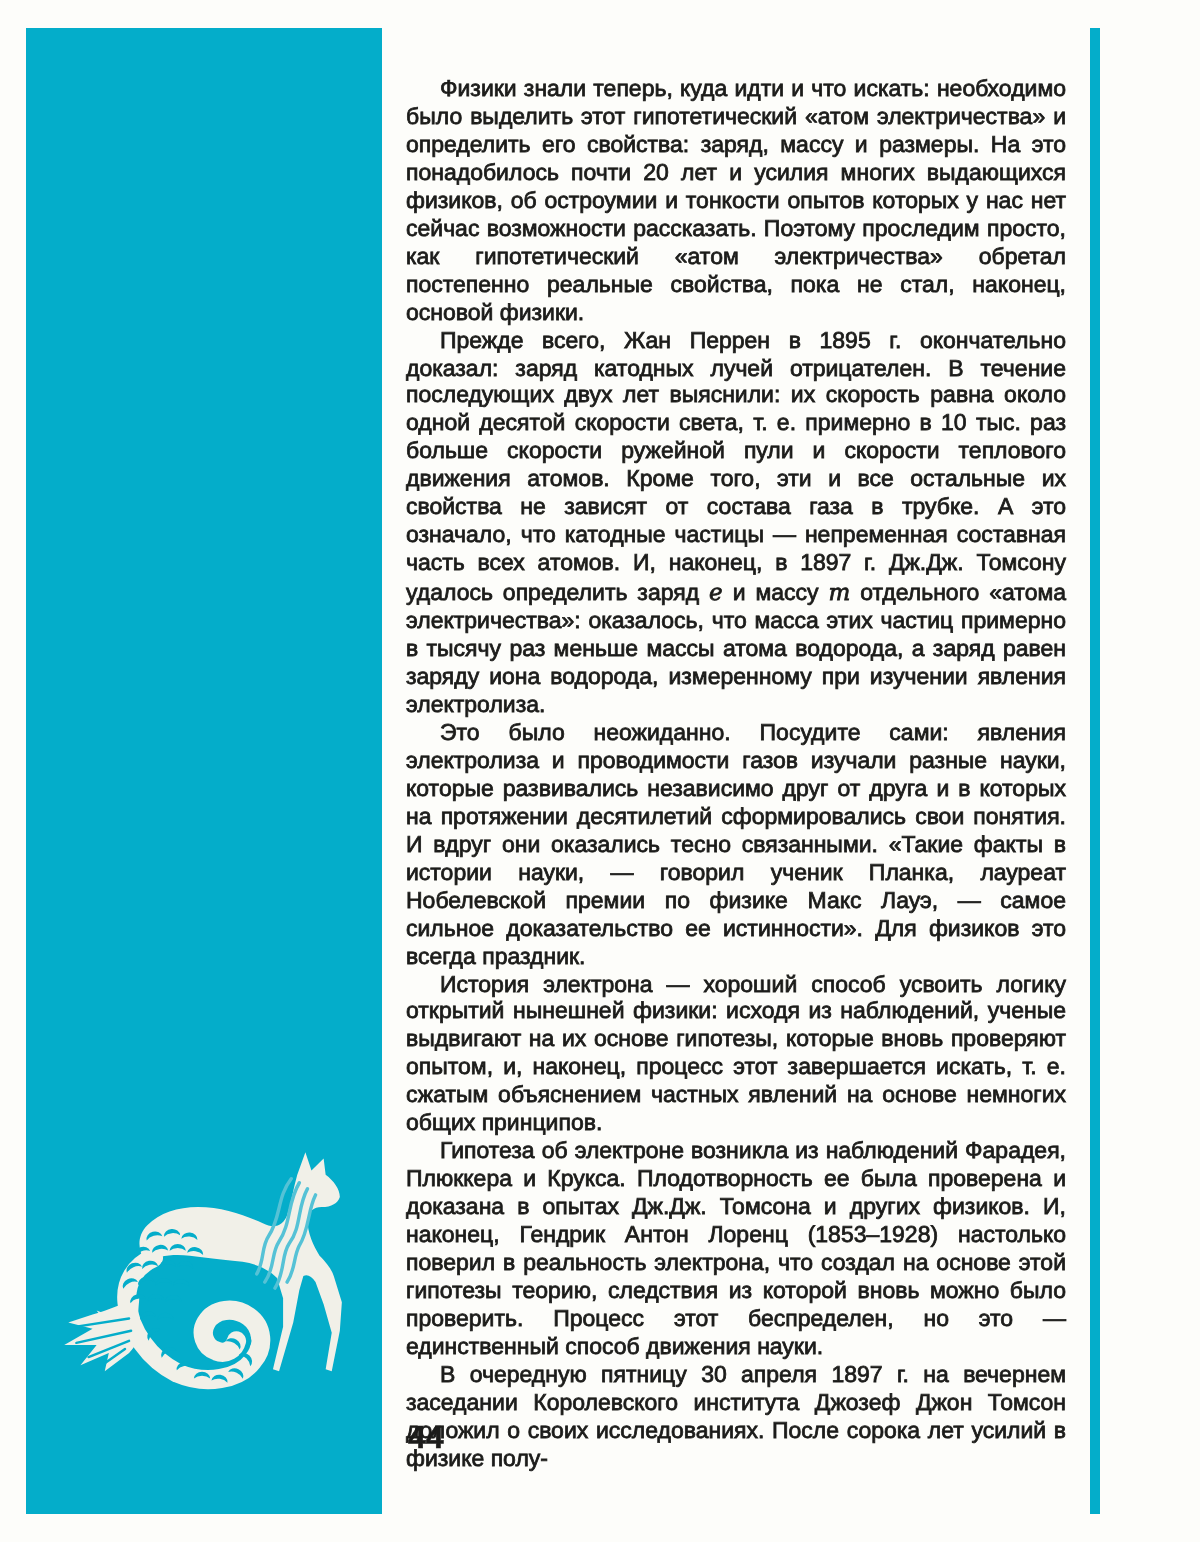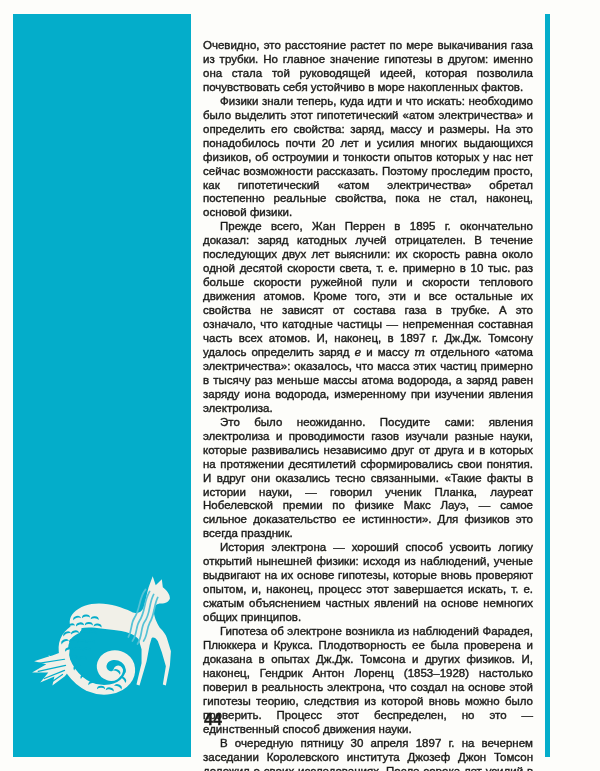--- a/index.html
+++ b/index.html
@@ -101,21 +101,20 @@
         <path class="mane" d="M124,21 C118,31 120,41 114,50 C110,56 112,63 107,70"></path>
         <path class="mane" d="M128,24 C123,33 125,43 119,51 C115,57 117,65 112,73"></path>
         <path class="mane" d="M132,27 C128,35 129,44 124,52 C121,58 122,64 118,70"></path>
       </g>
     </svg>
   </div>
 
   <div class="vrule"></div>
 
   <div class="article">
-      <p class="para"><span>Очевидно, это расстояние растет по мере выкачивания газа из трубки. Но главное значение гипотезы в другом: именно она стала той руководящей идеей, которая позволила почувствовать себя устойчиво в море накопленных фактов.</span></p>
       <p class="para indent"><span>Физики знали теперь, куда идти и что искать: необходимо было выделить этот гипотетический «атом электричества» и определить его свойства: заряд, массу и размеры. На это понадобилось почти 20 лет и усилия многих выдающихся физиков, об остроумии и тонкости опытов которых у нас нет сейчас возможности рассказать. Поэтому проследим просто, как гипотетический «атом электричества» обретал постепенно реальные свойства, пока не стал, наконец, основой физики.</span></p>
       <p class="para indent"><span>Прежде всего, Жан Перрен в 1895 г. окончательно доказал: заряд катодных лучей отрицателен. В течение последующих двух лет выяснили: их скорость равна около одной десятой скорости света, т. е. примерно в 10 тыс. раз больше скорости ружейной пули и скорости теплового движения атомов. Кроме того, эти и все остальные их свойства не зависят от состава газа в трубке. А это означало, что катодные частицы — непременная составная часть всех атомов. И, наконец, в 1897 г. Дж.Дж. Томсону удалось определить заряд </span><span class="var">e</span><span> и массу </span><span class="var">m</span><span> отдельного «атома электричества»: оказалось, что масса этих частиц примерно в тысячу раз меньше массы атома водорода, а заряд равен заряду иона водорода, измеренному при изучении явления электролиза.</span></p>
       <p class="para indent"><span>Это было неожиданно. Посудите сами: явления электролиза и проводимости газов изучали разные науки, которые развивались независимо друг от друга и в которых на протяжении десятилетий сформировались свои понятия. И вдруг они оказались тесно связанными. «Такие факты в истории науки, — говорил ученик Планка, лауреат Нобелевской премии по физике Макс Лауэ, — самое сильное доказательство ее истинности». Для физиков это всегда праздник.</span></p>
       <p class="para indent"><span>История электрона — хороший способ усвоить логику открытий нынешней физики: исходя из наблюдений, ученые выдвигают на их основе гипотезы, которые вновь проверяют опытом, и, наконец, процесс этот завершается искать, т. е. сжатым объяснением частных явлений на основе немногих общих принципов.</span></p>
       <p class="para indent"><span>Гипотеза об электроне возникла из наблюдений Фарадея, Плюккера и Крукса. Плодотворность ее была проверена и доказана в опытах Дж.Дж. Томсона и других физиков. И, наконец, Гендрик Антон Лоренц (1853–1928) настолько поверил в реальность электрона, что создал на основе этой гипотезы теорию, следствия из которой вновь можно было проверить. Процесс этот беспределен, но это — единственный способ движения науки.</span></p>
       <p class="para indent"><span>В очередную пятницу 30 апреля 1897 г. на вечернем заседании Королевского института Джозеф Джон Томсон доложил о своих исследованиях. После сорока лет усилий в физике полу-</span></p>
     </div>
 
   <div class="pagenum">44</div>
 

